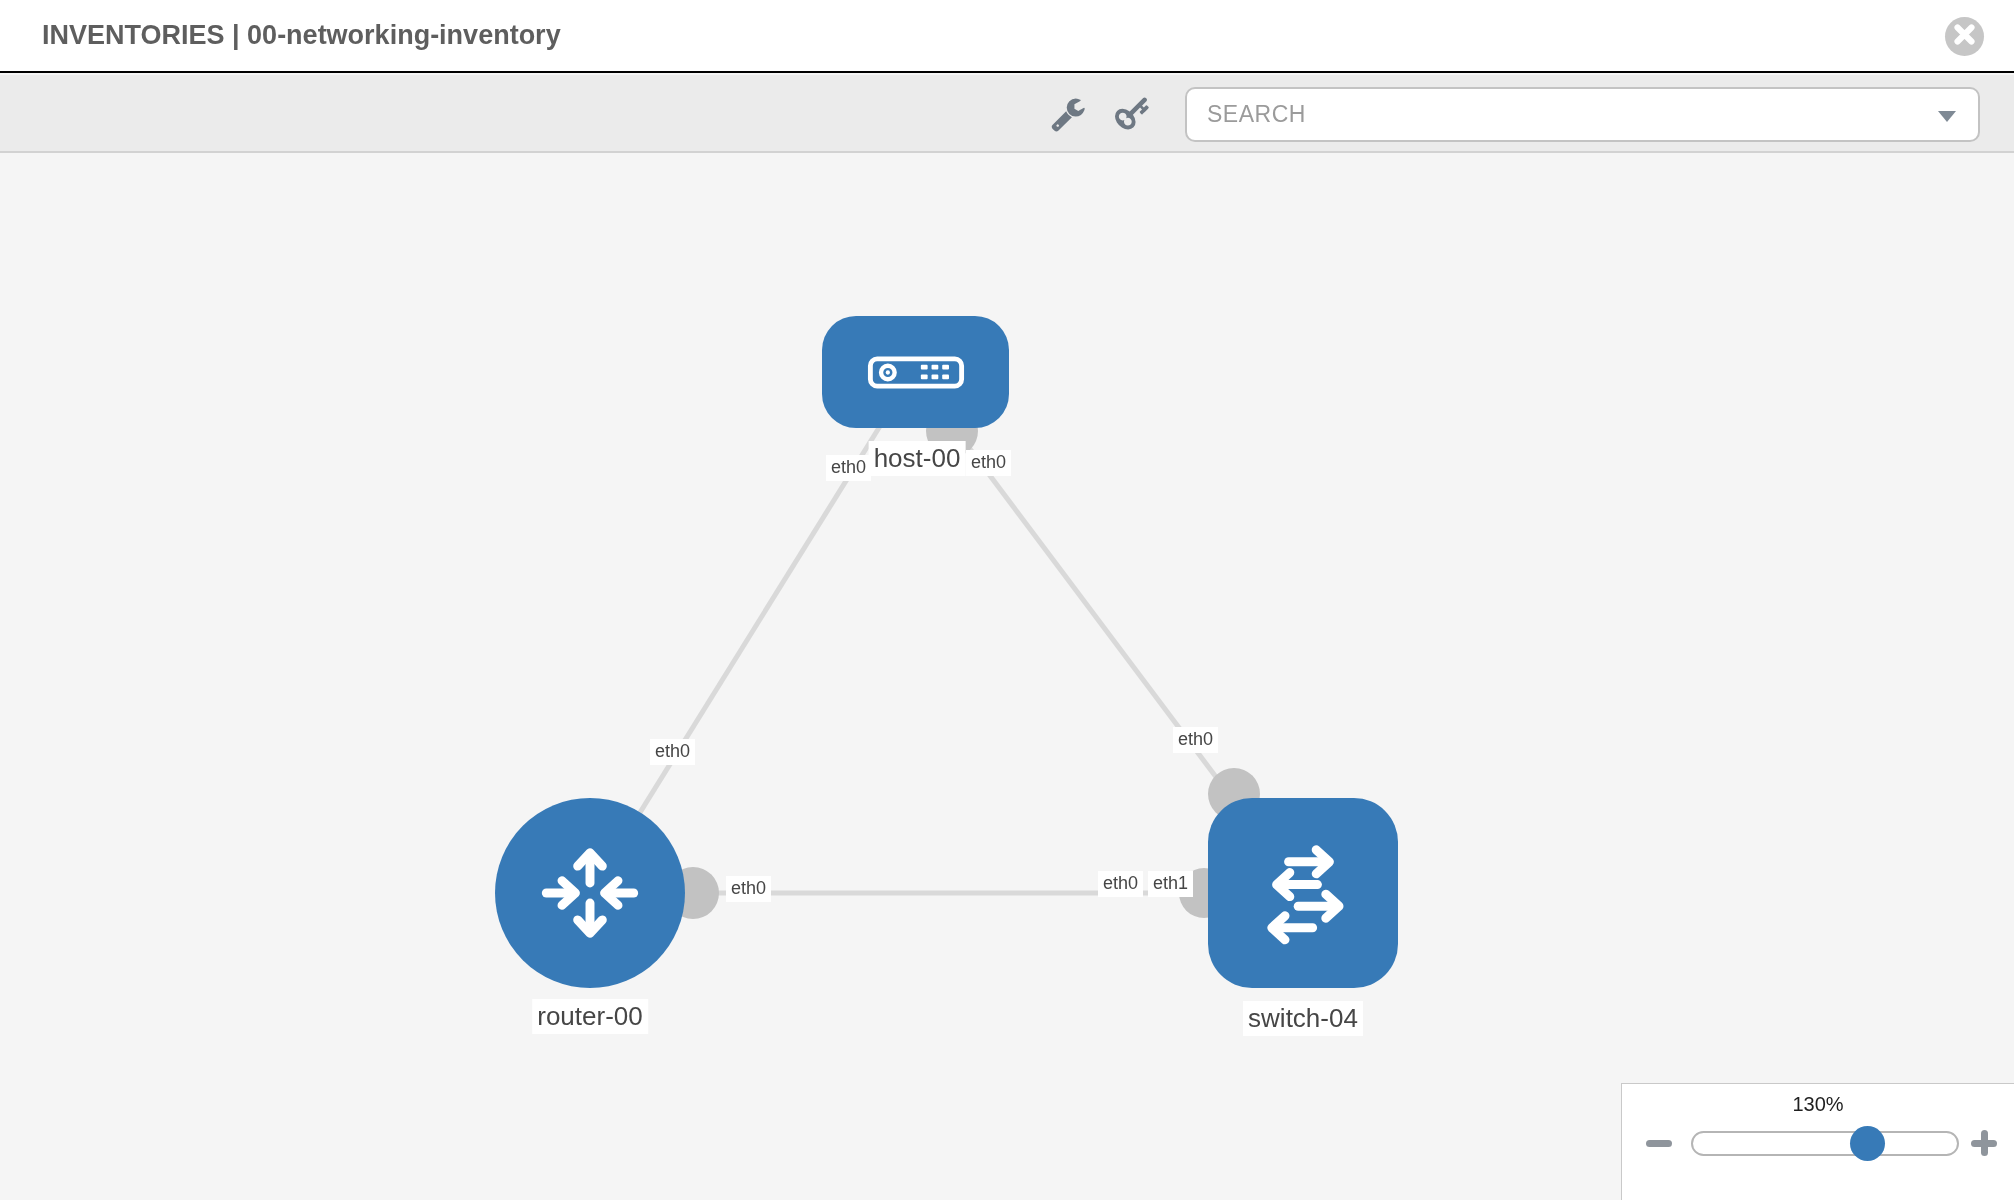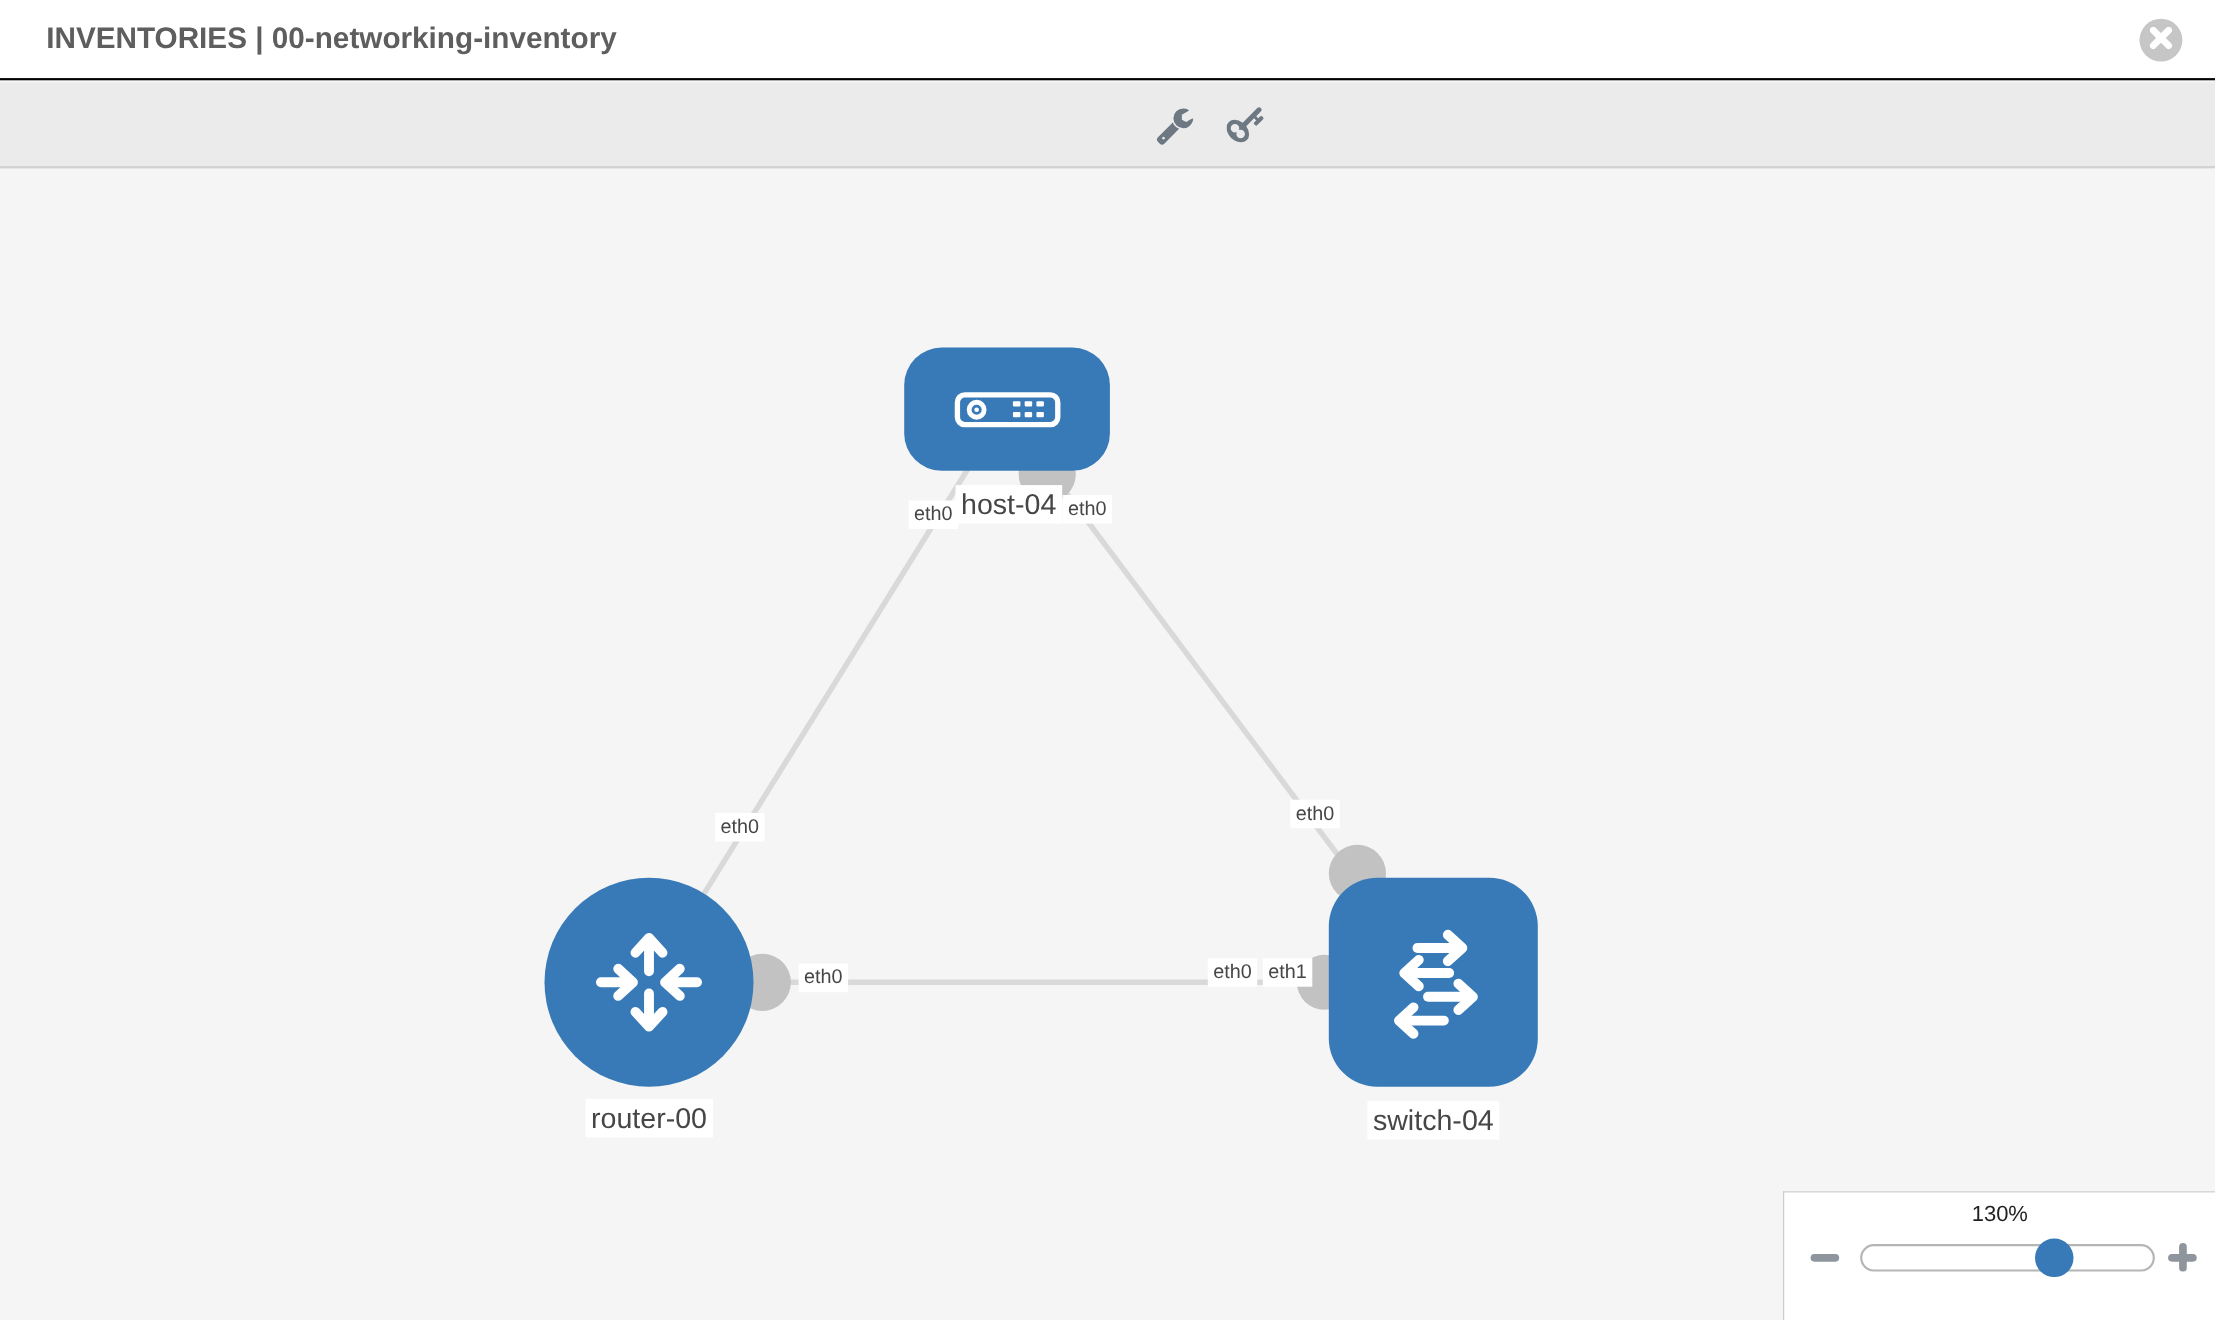--- a/index.html
+++ b/index.html
@@ -146,20 +146,24 @@
   </div>
 
   <div class="tool-icon icon-key">
     <svg viewBox="0 0 1792 1792">
       <g transform="scale(1,-1) translate(0,-1792)">
         <path d="M832 512q0-80-56-136t-136-56-136 56-56 136q0 42 19 83-41-19-83-19-80 0-136 56t-56 136 56 136 136 56 136-56 56-136q0-42-19-83 41 19 83 19 80 0 136-56t56-136zm851 704q0 17-49 66t-66 49q-9 0-28.5-16t-36.5-33-38.5-40-24.5-26l-96 96 220 220q28 28 28 68 0 42-39 81t-81 39q-40 0-68-28l-671-671q-176 131-365 131-163 0-265.5-102.5t-102.5-265.5q0-160 95-313t248-248 313-95q163 0 265.5 102.5t102.5 265.5q0 189-131 365l355 355 96-96q-3-3-26-24.5t-40-38.5-33-36.5-16-28.5q0-17 49-66t66-49q13 0 23 10 6 6 46 44.5t82 79.5 86.5 86 73 78 28.5 41z"></path>
       </g>
     </svg>
   </div>
 
+  <div class="dropdown dropdown-search">
+    <span class="dropdown-label">SEARCH</span>
+    <span class="caret"></span>
+  </div>
 </div>
 
 <div class="canvas">
 
   <svg class="links-layer" width="2014" height="1045">
     <g stroke="#d9d9d9" stroke-width="5">
       <line x1="913" y1="218" x2="590" y2="738"></line>
       <line x1="913" y1="218" x2="1303" y2="738"></line>
       <line x1="590" y1="738" x2="1303" y2="738"></line>
     </g>
@@ -212,21 +216,21 @@
         <line x1="62" y1="43" x2="30" y2="43"></line>
           <polyline points="39,33 28,43 39,53"></polyline>
         <line x1="46" y1="61" x2="78" y2="61"></line>
           <polyline points="69,51 80,61 69,71"></polyline>
         <line x1="58" y1="79" x2="26" y2="79"></line>
           <polyline points="35,69 24,79 35,89"></polyline>
       </svg>
     </span>
   </div>
 
-  <div class="chip chip-node lbl-host">host-04</div>
+  <div class="chip chip-node lbl-host">host-00</div>
   <div class="chip chip-node lbl-router">router-00</div>
   <div class="chip chip-node lbl-switch">switch-04</div>
 
   <div class="chip chip-if if-host-left">eth0</div>
   <div class="chip chip-if if-host-right">eth0</div>
   <div class="chip chip-if if-link-router">eth0</div>
   <div class="chip chip-if if-link-switch">eth0</div>
   <div class="chip chip-if if-router-right">eth0</div>
   <div class="chip chip-if if-switch-under">eth0</div>
   <div class="chip chip-if if-switch-over">eth1</div>

